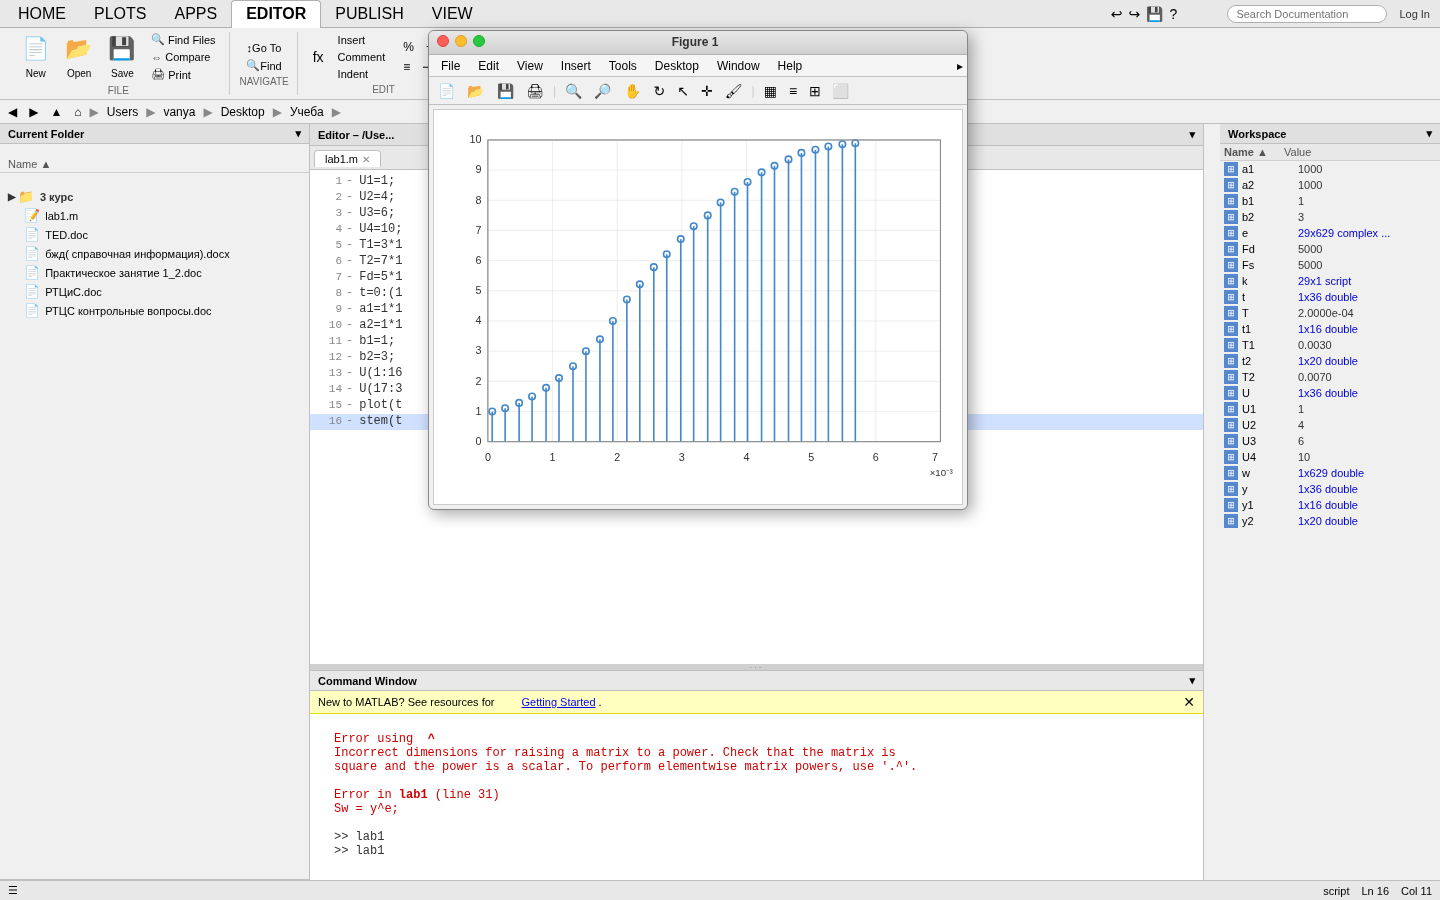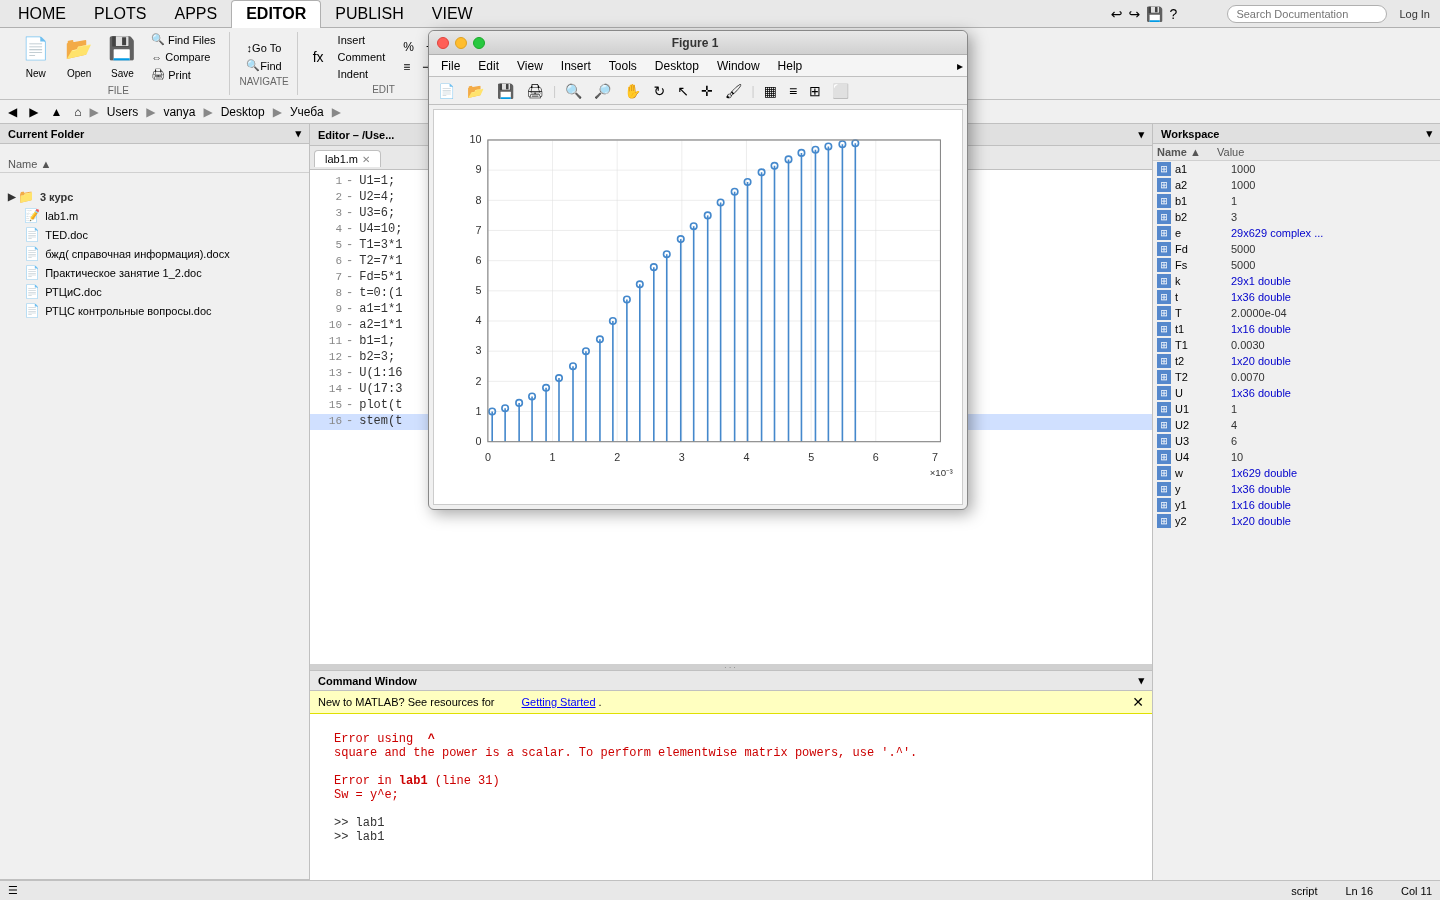--- a/index.html
+++ b/index.html
@@ -75,21 +75,21 @@
     .cmd-header { background: #e8e8e8; border-bottom: 1px solid #c0c0c0; padding: 3px 8px; font-size: 11px; font-weight: bold; display: flex; align-items: center; justify-content: space-between; }
     .cmd-notice { background: #ffffc0; border-bottom: 1px solid #e0e000; padding: 3px 8px; font-size: 11px; display: flex; align-items: center; justify-content: space-between; }
     .cmd-notice a { color: blue; text-decoration: underline; cursor: pointer; margin-left: 24px; }
     .cmd-content { flex: 1; overflow-y: auto; padding: 18px 8px; font-family: 'Courier New', monospace; font-size: 12px; margin-left: 16px; }
     .cmd-error { color: #cc0000; }
     .cmd-bold { font-weight: bold; }
     .cmd-prompt { color: #333; }
     .cmd-fx { font-size: 11px; color: #888; padding: 2px 4px; background: #f0f0f0; border-top: 1px solid #c0c0c0; }
 
     
-    .right-panel { width: 288px; background: #f0f0f0; border-left: 1px solid #c0c0c0; display: flex; flex-direction: column; overflow: hidden; }
+    .right-panel { width: 237px; background: #f0f0f0; border-left: 1px solid #c0c0c0; display: flex; flex-direction: column; overflow: hidden; padding-left: 16px; }
     .workspace-header { background: #e0e0e0; border-bottom: 1px solid #c0c0c0; padding: 3px 8px; font-size: 11px; font-weight: bold; display: flex; align-items: center; justify-content: space-between; }
     .workspace-col-headers { display: flex; padding: 2px 4px; font-size: 11px; color: #555; border-bottom: 1px solid #d0d0d0; background: #e8e8e8; }
     .ws-col-name { width: 60px; font-weight: bold; display: flex; align-items: center; gap: 2px; }
     .ws-col-value { flex: 1; }
     .workspace-list { flex: 1; overflow-y: auto; }
     .ws-item { display: flex; align-items: center; padding: 1px 4px; font-size: 11px; cursor: pointer; }
     .ws-icon { width: 14px; height: 14px; margin-right: 4px; background: #5588cc; display: inline-block; font-size: 9px; color: white; text-align: center; line-height: 14px; }
     .ws-name { width: 56px; overflow: hidden; text-overflow: ellipsis; }
     .ws-value { flex: 1; color: #0000cc; }
     .ws-value.black { color: #333; }
@@ -103,21 +103,21 @@
       border-radius: 6px;
       box-shadow: 4px 4px 16px rgba(0,0,0,0.35);
       display: flex; flex-direction: column;
       z-index: 100;
     }
     .fig-titlebar {
       background: linear-gradient(#e8e8e8, #d0d0d0);
       border-bottom: 1px solid #b0b0b0;
       border-radius: 6px 6px 0 0;
       padding: 4px 8px;
-      display: flex; align-items: center; justify-content: space-between;
+      display: flex; align-items: flex-start; justify-content: space-between;
       height: 24px;
     }
     .fig-traffic-lights { display: flex; gap: 6px; align-items: center; }
     .fig-dot { width: 12px; height: 12px; border-radius: 50%; cursor: pointer; }
     .fig-dot.close { background: #ff5f57; border: 1px solid #e0443e; }
     .fig-dot.minimize { background: #ffbd2e; border: 1px solid #dea123; }
     .fig-dot.maximize { background: #28c840; border: 1px solid #1aab29; }
     .fig-title { font-size: 12px; font-weight: bold; color: #333; }
     .fig-menubar {
       background: #f5f5f5; border-bottom: 1px solid #c0c0c0;
@@ -132,21 +132,21 @@
     .fig-plot-area { flex: 1; background: #fff; margin: 4px; border: 1px solid #ccc; overflow: hidden; position: relative; }
 
     
     .bottom-bar {
       position: fixed; bottom: 0; left: 0; right: 0;
       background: #e8e8e8; border-top: 1px solid #c0c0c0;
       height: 20px; display: flex; align-items: center; padding: 0 8px; font-size: 11px;
       justify-content: space-between;
     }
     .bottom-left { display: flex; align-items: center; gap: 4px; }
-    .bottom-right { display: flex; align-items: flex-end; gap: 28px; }
+    .bottom-right { display: flex; align-items: flex-end; gap: 12px; }
 
     
     .editor-header-bar {
       background: #e0e0e0; border-bottom: 1px solid #c0c0c0;
       display: flex; align-items: center; height: 22px; padding: 0 8px; font-size: 11px; font-weight: bold;
       justify-content: space-between;
     }
 
     .divider-handle { width: 100%; height: 6px; background: #d0d0d0; cursor: ns-resize; display: flex; align-items: center; justify-content: center; }
     .divider-handle::after { content: '···'; color: #888; font-size: 8px; letter-spacing: 2px; }
@@ -420,20 +420,21 @@
       <div class="cmd-notice">
         <span>
           <span>New to MATLAB? See resources for </span>
           <a>Getting Started</a>
           <span>.</span>
         </span>
         <span style="cursor:pointer; font-size:14px;">✕</span>
       </div>
       <div class="cmd-content">
         <div class="cmd-error">Error using &nbsp;<span class="cmd-bold">^</span></div>
+        <div class="cmd-error">Incorrect dimensions for raising a matrix to a power. Check that the matrix is</div>
         <div class="cmd-error">square and the power is a scalar. To perform elementwise matrix powers, use '.^'.</div>
         <br>
         <div class="cmd-error">Error in <span class="cmd-bold">lab1</span> (line 31)</div>
         <div class="cmd-error">Sw = y^e;</div>
         <br>
         <div class="cmd-prompt">&gt;&gt; lab1</div>
         <div class="cmd-prompt">&gt;&gt; lab1</div>
       </div>
       <div class="cmd-fx">
         <span>fx &gt;&gt;</span>
@@ -484,21 +485,21 @@
         <span class="ws-value black">5000</span>
       </div>
       <div class="ws-item">
         <span class="ws-icon">⊞</span>
         <span class="ws-name">Fs</span>
         <span class="ws-value black">5000</span>
       </div>
       <div class="ws-item">
         <span class="ws-icon">⊞</span>
         <span class="ws-name">k</span>
-        <span class="ws-value">29x1 double</span>
+        <span class="ws-value">29x1 script</span>
       </div>
       <div class="ws-item">
         <span class="ws-icon">⊞</span>
         <span class="ws-name">t</span>
         <span class="ws-value">1x36 double</span>
       </div>
       <div class="ws-item">
         <span class="ws-icon">⊞</span>
         <span class="ws-name">T</span>
         <span class="ws-value black">2.0000e-04</span>

